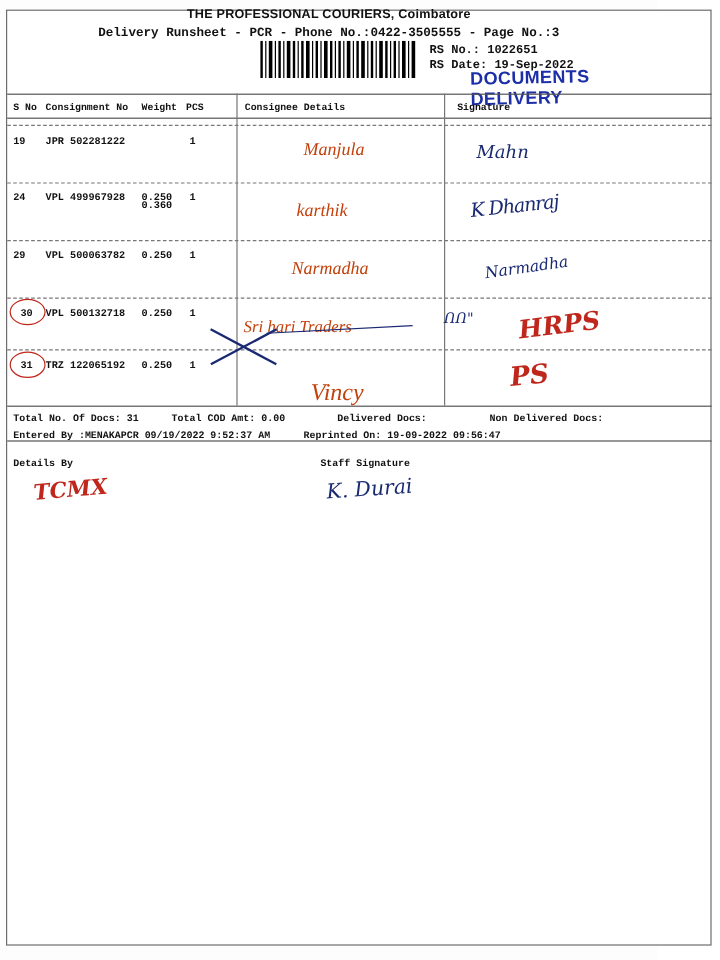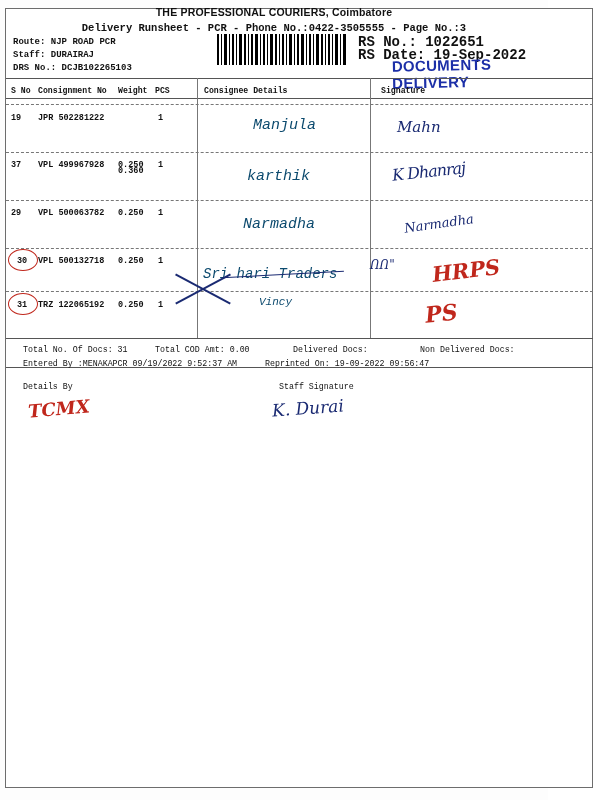--- a/index.html
+++ b/index.html
@@ -55,21 +55,21 @@
     left: 13px; top: 36px;
     font-family: "Liberation Mono", monospace;
     font-size: 9px;
     font-weight: bold;
     line-height: 13px;
   }
   .hdr-right {
     position: absolute;
     left: 358px; top: 36px;
     font-family: "Liberation Mono", monospace;
-    font-size: 14px;
+    font-size: 10px;
     font-weight: bold;
     line-height: 13px;
   }
   .barcode {
     position: absolute;
     left: 215px; top: 34px;
     width: 133px; height: 31px;
   }
   .barcode svg { display:block; }
   .docs-delivery {
@@ -114,23 +114,23 @@
     position: absolute;
     font-family: "Liberation Mono", monospace;
     font-size: 8.5px;
     font-weight: bold;
     white-space: nowrap;
   }
 
   
   .hand {
     position: absolute;
-    font-family: Liberation Mono, monospace;
+    font-family: Liberation Serif, serif;
     font-style: italic;
-    color: #0c4a6e;
+    color: #c2410c;
     white-space: nowrap;
   }
   .sig {
     position: absolute;
     font-family: "DejaVu Serif", serif;
     font-style: italic;
     color: #1a2a72;
     white-space: nowrap;
   }
   .red-ink {
@@ -143,45 +143,39 @@
     position: absolute;
     border: 1.6px solid #c0271c;
     border-radius: 50%;
   }
 
   
   .foot {
     position: absolute;
     font-family: "Liberation Mono", monospace;
     font-size: 8.3px;
-    font-weight: normal;
-    white-space: nowrap;
-    margin-left: 12px;
+    font-weight: bold;
+    white-space: nowrap;
   }
 
   .strike {
     position: absolute;
     height: 1.4px;
     background: #1a2a72;
   }
 </style>
 </head>
 <body>
 
 <div class="page">
   <div class="doc-frame"></div>
 
   <div class="company-title">THE PROFESSIONAL COURIERS, Coimbatore</div>
   <div class="runsheet-title">Delivery Runsheet - PCR - Phone No.:0422-3505555 - Page No.:3</div>
 
-  <div class="hdr-left">
-    <div>Route: NJP ROAD  PCR</div>
-    <div>Staff: DURAIRAJ</div>
-    <div>DRS No.: DCJB102265103</div>
-  </div>
 
   <div class="barcode">
     <svg width="133" height="31" viewBox="0 0 133 31" xmlns="http://www.w3.org/2000/svg">
       <rect x="0" y="0" width="133" height="31" fill="#ffffff"></rect>
       <g fill="#000000">
         <rect x="2" y="0" width="2" height="31"></rect>
         <rect x="6" y="0" width="1" height="31"></rect>
         <rect x="9" y="0" width="3" height="31"></rect>
         <rect x="14" y="0" width="1" height="31"></rect>
         <rect x="17" y="0" width="2" height="31"></rect>
@@ -245,21 +239,21 @@
   <div class="col-head" style="left:204px;">Consignee Details</div>
   <div class="col-head" style="left:381px;">Signature</div>
 
   <div class="cell" style="left:11px;  top:113px;">19</div>
   <div class="cell" style="left:38px;  top:113px;">JPR 502281222</div>
   <div class="cell" style="left:118px; top:118px;margin-top:48px;">0.360</div>
   <div class="cell" style="left:158px; top:113px;">1</div>
   <div class="hand" style="left:253px; top:117px; font-size:15px;">Manjula</div>
   <div class="sig" style="left:397px; top:118px; font-size:15px;">Mahn</div>
 
-  <div class="cell" style="left:11px;  top:160px;">37</div>
+  <div class="cell" style="left:11px;  top:160px;">24</div>
   <div class="cell" style="left:38px;  top:160px;">VPL 499967928</div>
   <div class="cell" style="left:118px; top:160px;">0.250</div>
   <div class="cell" style="left:158px; top:160px;">1</div>
   <div class="hand" style="left:247px; top:168px; font-size:15px;">karthik</div>
   <div class="sig" style="left:392px; top:162px; font-size:16px; transform:rotate(-6deg); letter-spacing:-1px;">K Dhanraj</div>
 
   <div class="cell" style="left:11px;  top:208px;">29</div>
   <div class="cell" style="left:38px;  top:208px;text-align:right;">VPL 500063782</div>
   <div class="cell" style="left:118px; top:208px;">0.250</div>
   <div class="cell" style="left:158px; top:208px;">1</div>
@@ -274,21 +268,21 @@
   <div class="hand" style="left:203px; top:266px; font-size:14px;">Sri hari Traders</div>
   <div class="strike" style="left:222px; top:274px; width:122px; transform:rotate(-3deg);"></div>
   <div class="sig" style="left:370px; top:258px; font-size:12px;">ՈՈ"</div>
   <div class="red-ink" style="position:absolute; left:432px; top:258px; font-size:21px; transform:rotate(-7deg);">HRPS</div>
 
   <div class="cell" style="left:17px;  top:300px;">31</div>
   <div class="circle" style="left:8px; top:293px; width:28px; height:20px;"></div>
   <div class="cell" style="left:38px;  top:300px;">TRZ 122065192</div>
   <div class="cell" style="left:118px; top:300px;">0.250</div>
   <div class="cell" style="left:158px; top:300px;">1</div>
-  <div class="hand" style="left:259px; top:296px; font-size:11px;">Vincy</div>
+  <div class="hand" style="left:259px; top:316px; font-size:20px;">Vincy</div>
   <div class="red-ink" style="position:absolute; left:425px; top:300px; font-size:22px; transform:rotate(-6deg);">PS</div>
 
   <div class="strike" style="left:172px; top:288px; width:62px; transform:rotate(28deg); height:1.6px;"></div>
   <div class="strike" style="left:172px; top:288px; width:62px; transform:rotate(-28deg); height:1.6px;"></div>
 
   <div class="foot" style="left:11px;  top:345px;">Total No. Of Docs:  31</div>
   <div class="foot" style="left:143px; top:345px;">Total COD Amt:      0.00</div>
   <div class="foot" style="left:281px; top:345px;">Delivered Docs:</div>
   <div class="foot" style="left:408px; top:345px;">Non Delivered Docs:</div>
 

